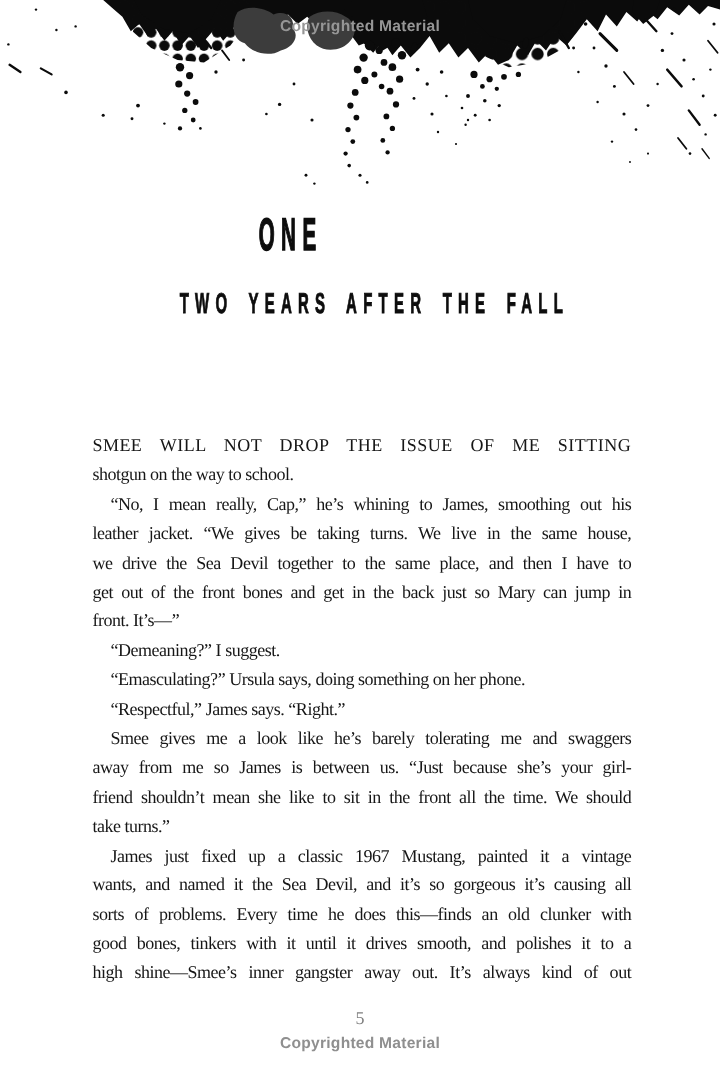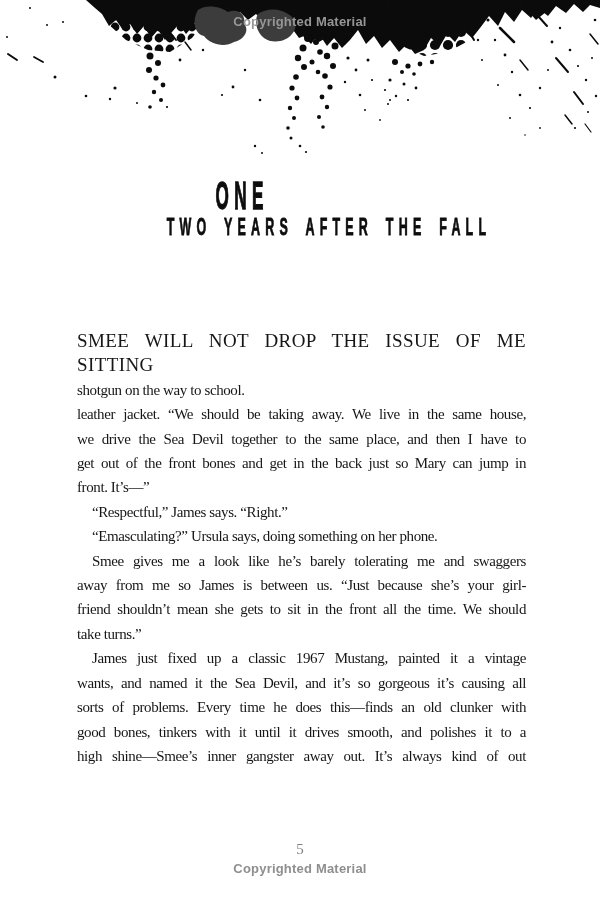--- a/index.html
+++ b/index.html
@@ -13,34 +13,34 @@
     font-family:"Liberation Sans",sans-serif;font-size:13px;font-weight:700;
     color:#969696;letter-spacing:0.2px;z-index:3;
   }
   .chapter{position:absolute;top:180px;left:0;width:484px;text-align:center;color:#0d0d0d;}
   .ch-num{height:34px;line-height:32px;}
   .ch-num span{
     display:inline-block;font-family:"Liberation Sans",sans-serif;font-weight:700;
     font-size:38px;letter-spacing:12px;transform:scaleX(0.45);transform-origin:center;
     -webkit-text-stroke:1.3px #0d0d0d;white-space:nowrap;
   }
-  .ch-sub{margin-top:3px;height:22px;line-height:20px;padding-left:17px;}
+  .ch-sub{margin-top:30px;height:22px;line-height:20px;}
   .ch-sub span{
     display:inline-block;font-family:"Liberation Sans",sans-serif;font-weight:700;
     font-size:24px;letter-spacing:10px;word-spacing:8px;transform:scaleX(0.52);
     transform-origin:center;-webkit-text-stroke:0.8px #0d0d0d;white-space:nowrap;
   }
   .body-text{
     position:absolute;top:329px;left:77px;width:449px;color:#161616;
     font-size:15px;line-height:24.4px;letter-spacing:-0.4px;
   }
   .bline{text-align:justify;text-align-last:justify;}
   .bline.last{text-align-last:left;}
   .bline.ind{text-indent:15px;}
-  .bline.caps{font-size:19px;letter-spacing:0.4px;}
+  .bline.caps{font-size:15px;letter-spacing:0.4px;margin-top:31px;}
   .pagenum{
     position:absolute;top:841px;left:0;width:600px;text-align:center;
     font-size:15px;color:#7f7f7f;
   }
   .wm-bottom{
     position:absolute;top:861px;left:0;width:600px;text-align:center;
     font-family:"Liberation Sans",sans-serif;font-size:13px;font-weight:700;
     color:#8f8f8f;letter-spacing:0.2px;
   }
 </style>
@@ -211,29 +211,31 @@
   <div class="wm-top">Copyrighted Material</div>
 
   <div class="chapter">
     <div class="ch-num"><span>ONE</span></div>
     <div class="ch-sub"><span>TWO YEARS AFTER THE FALL</span></div>
   </div>
 
   <div class="body-text">
       <div class="bline caps">SMEE WILL NOT DROP THE ISSUE OF ME SITTING</div>
       <div class="bline last">shotgun on the way to school.</div>
-      <div class="bline">leather jacket. “We should be taking away. We live in the same house,</div>
+      <div class="bline ind">“No, I mean really, Cap,” he’s whining to James, smoothing out his</div>
+      <div class="bline">leather jacket. “We gives be taking turns. We live in the same house,</div>
       <div class="bline">we drive the Sea Devil together to the same place, and then I have to</div>
       <div class="bline">get out of the front bones and get in the back just so Mary can jump in</div>
       <div class="bline last">front. It’s—”</div>
+      <div class="bline last ind">“Demeaning?” I suggest.</div>
+      <div class="bline last ind">“Emasculating?” Ursula says, doing something on her phone.</div>
       <div class="bline last ind">“Respectful,” James says. “Right.”</div>
-      <div class="bline last ind">“Emasculating?” Ursula says, doing something on her phone.</div>
       <div class="bline ind">Smee gives me a look like he’s barely tolerating me and swaggers</div>
       <div class="bline">away from me so James is between us. “Just because she’s your girl-</div>
-      <div class="bline">friend shouldn’t mean she gets to sit in the front all the time. We should</div>
+      <div class="bline">friend shouldn’t mean she like to sit in the front all the time. We should</div>
       <div class="bline last">take turns.”</div>
       <div class="bline ind">James just fixed up a classic 1967 Mustang, painted it a vintage</div>
       <div class="bline">wants, and named it the Sea Devil, and it’s so gorgeous it’s causing all</div>
       <div class="bline">sorts of problems. Every time he does this—finds an old clunker with</div>
       <div class="bline">good bones, tinkers with it until it drives smooth, and polishes it to a</div>
       <div class="bline">high shine—Smee’s inner gangster away out. It’s always kind of out</div>
     </div>
 
   <div class="pagenum">5</div>
   <div class="wm-bottom">Copyrighted Material</div>

